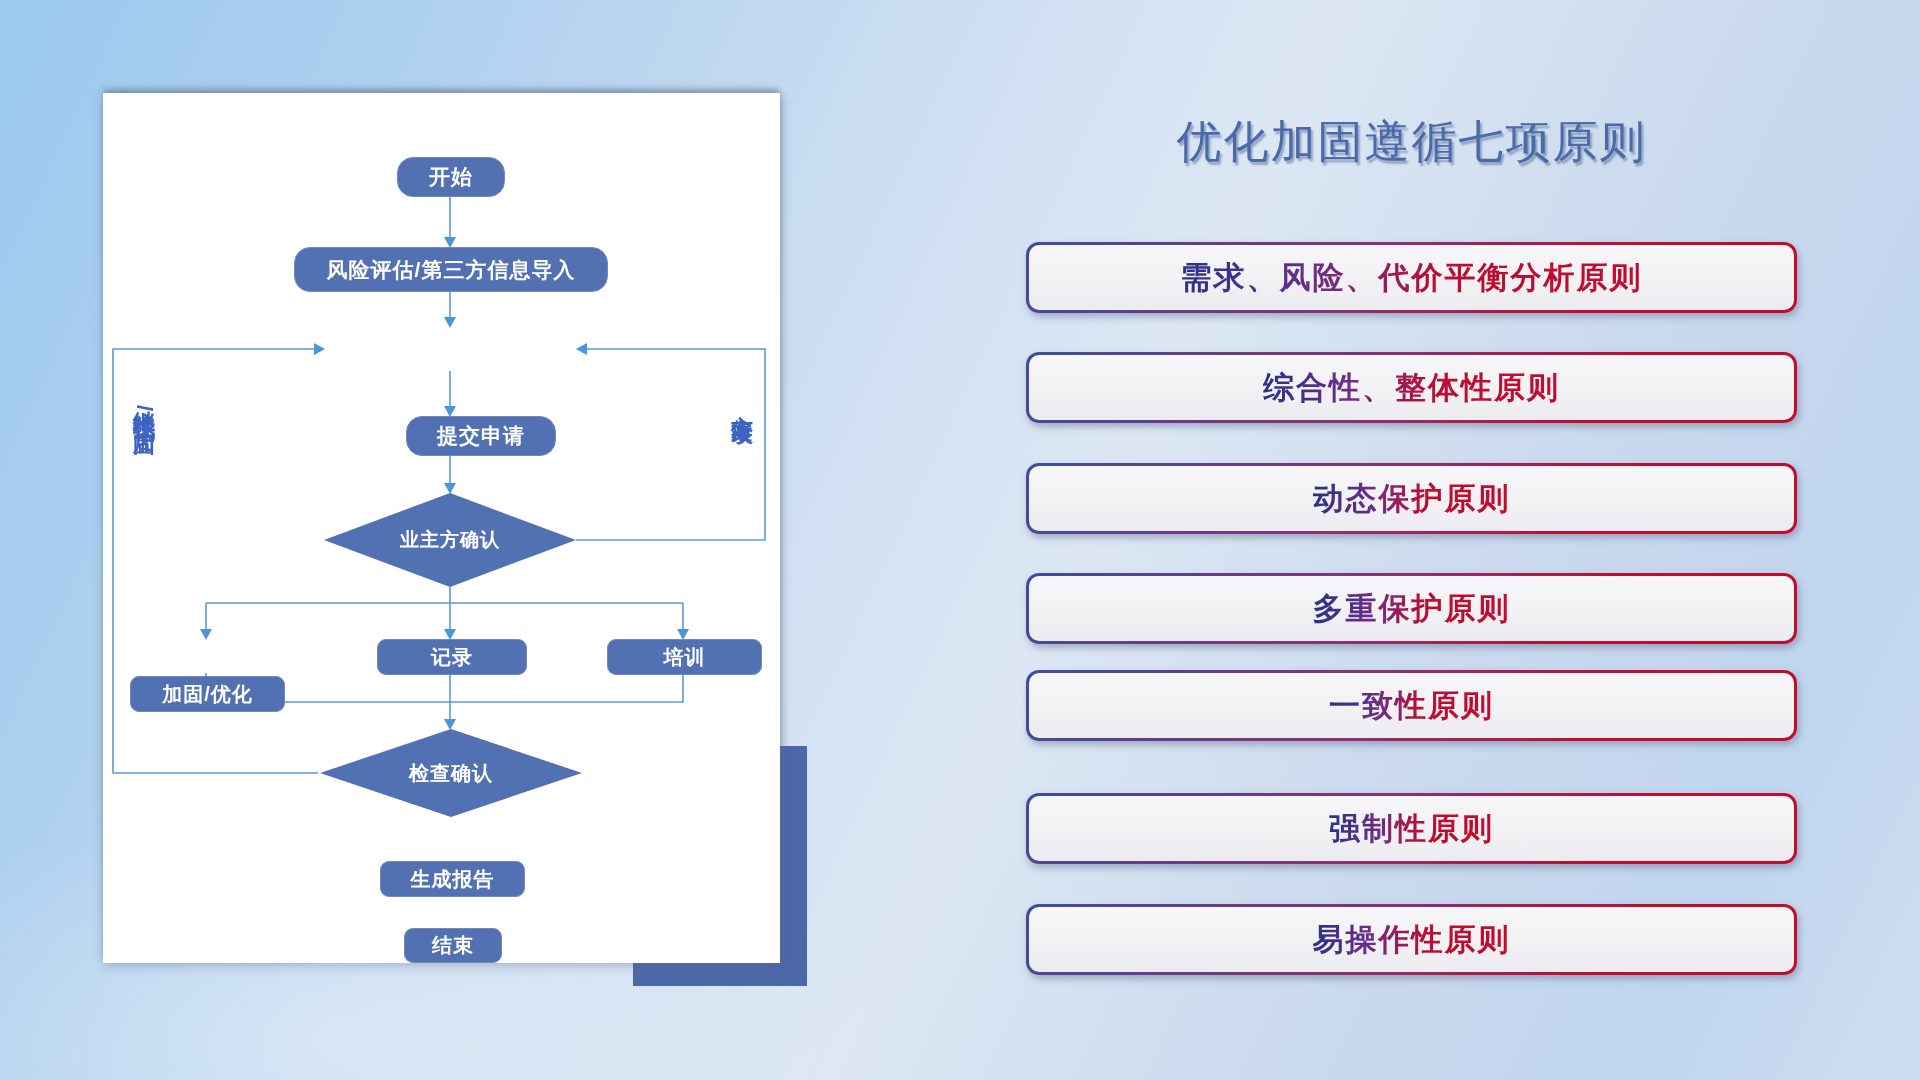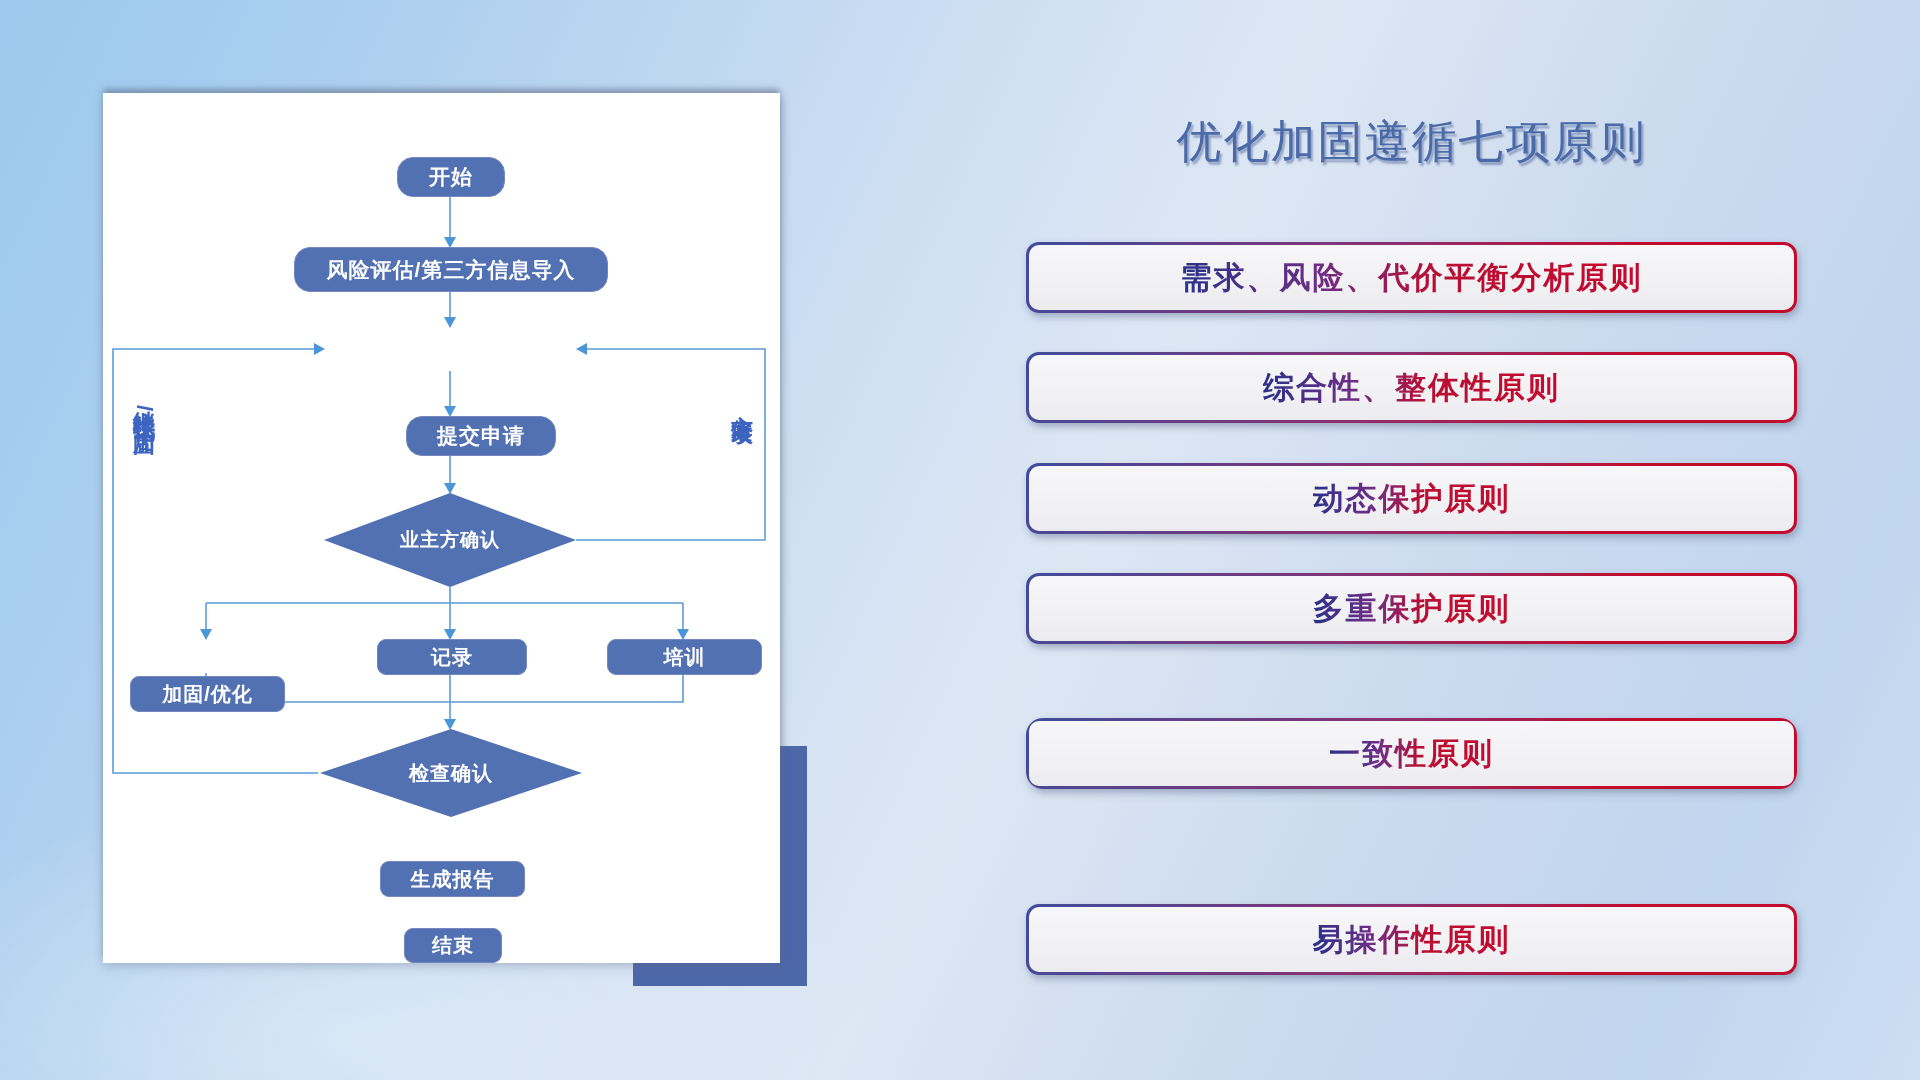--- a/index.html
+++ b/index.html
@@ -123,26 +123,31 @@
       <span class="gradtext">动态保护原则</span>
     </div>
   </div>
 
   <div class="pbox" style="top:573px;">
     <div class="pbox-inner">
       <span class="gradtext">多重保护原则</span>
     </div>
   </div>
 
-  <div class="pbox" style="top:718px;border-radius:17px;">
+  <div class="pbox" style="top:670px;">
     <div class="pbox-inner">
       <span class="gradtext">一致性原则</span>
     </div>
   </div>
 
+  <div class="pbox" style="top:793px;">
+    <div class="pbox-inner">
+      <span class="gradtext">强制性原则</span>
+    </div>
+  </div>
 
   <div class="pbox" style="top:904px;">
     <div class="pbox-inner">
       <span class="gradtext">易操作性原则</span>
     </div>
   </div>
 
 </div>
 
 </body></html>

